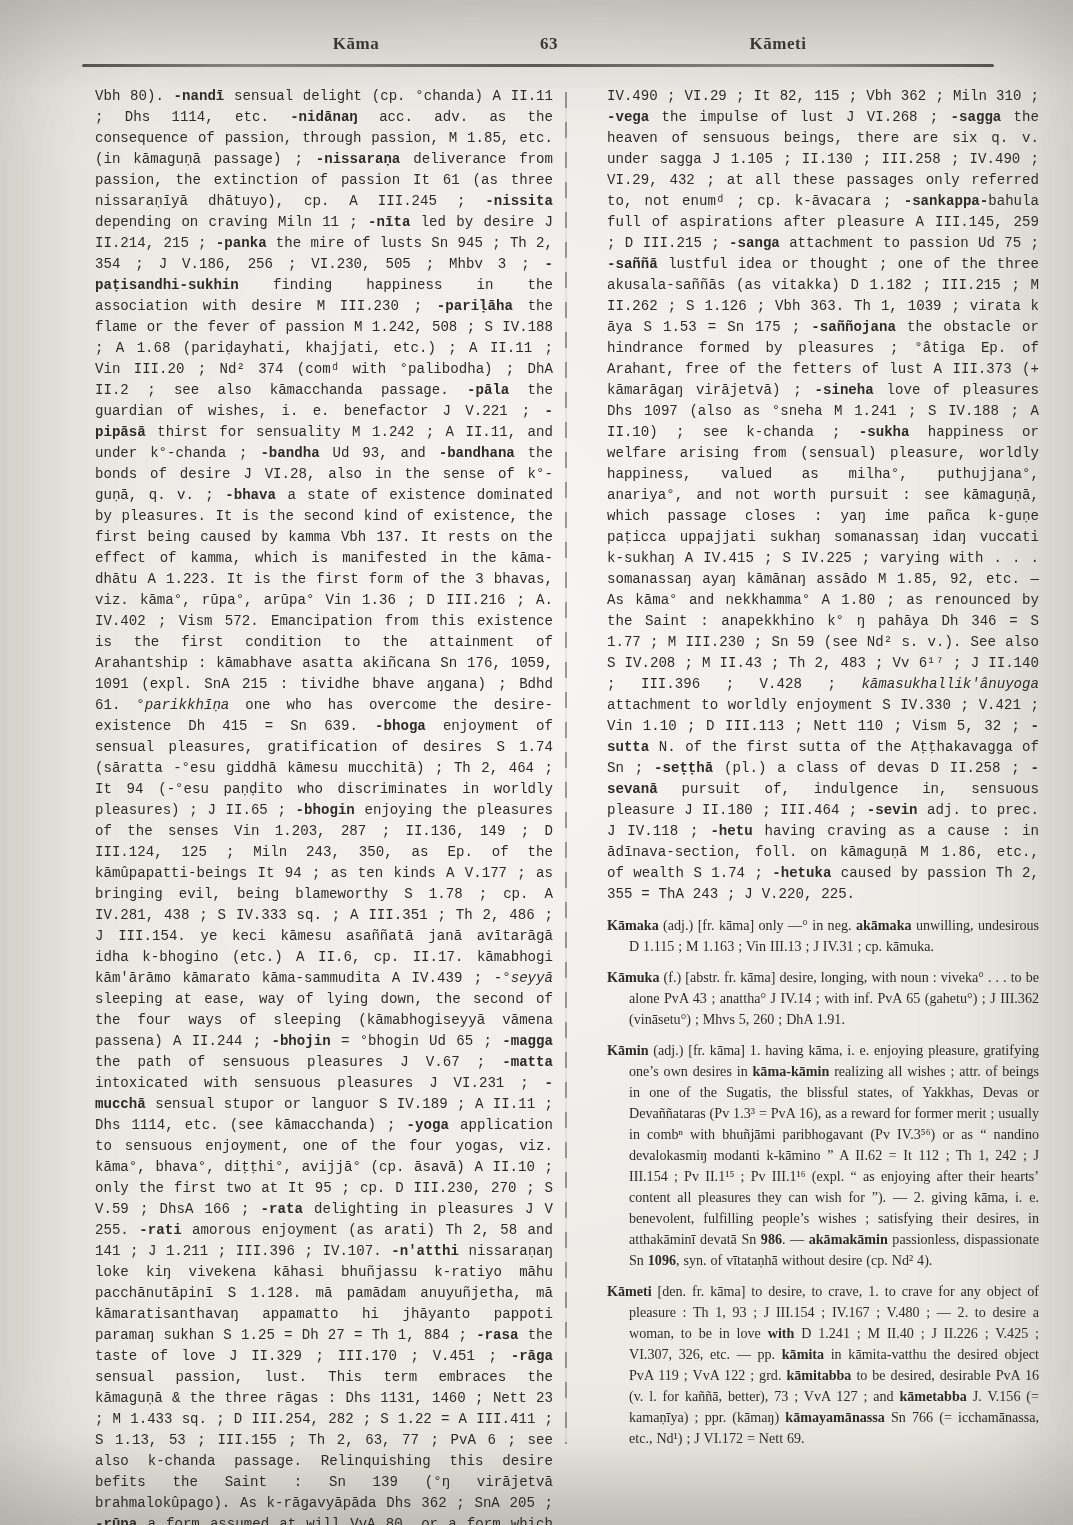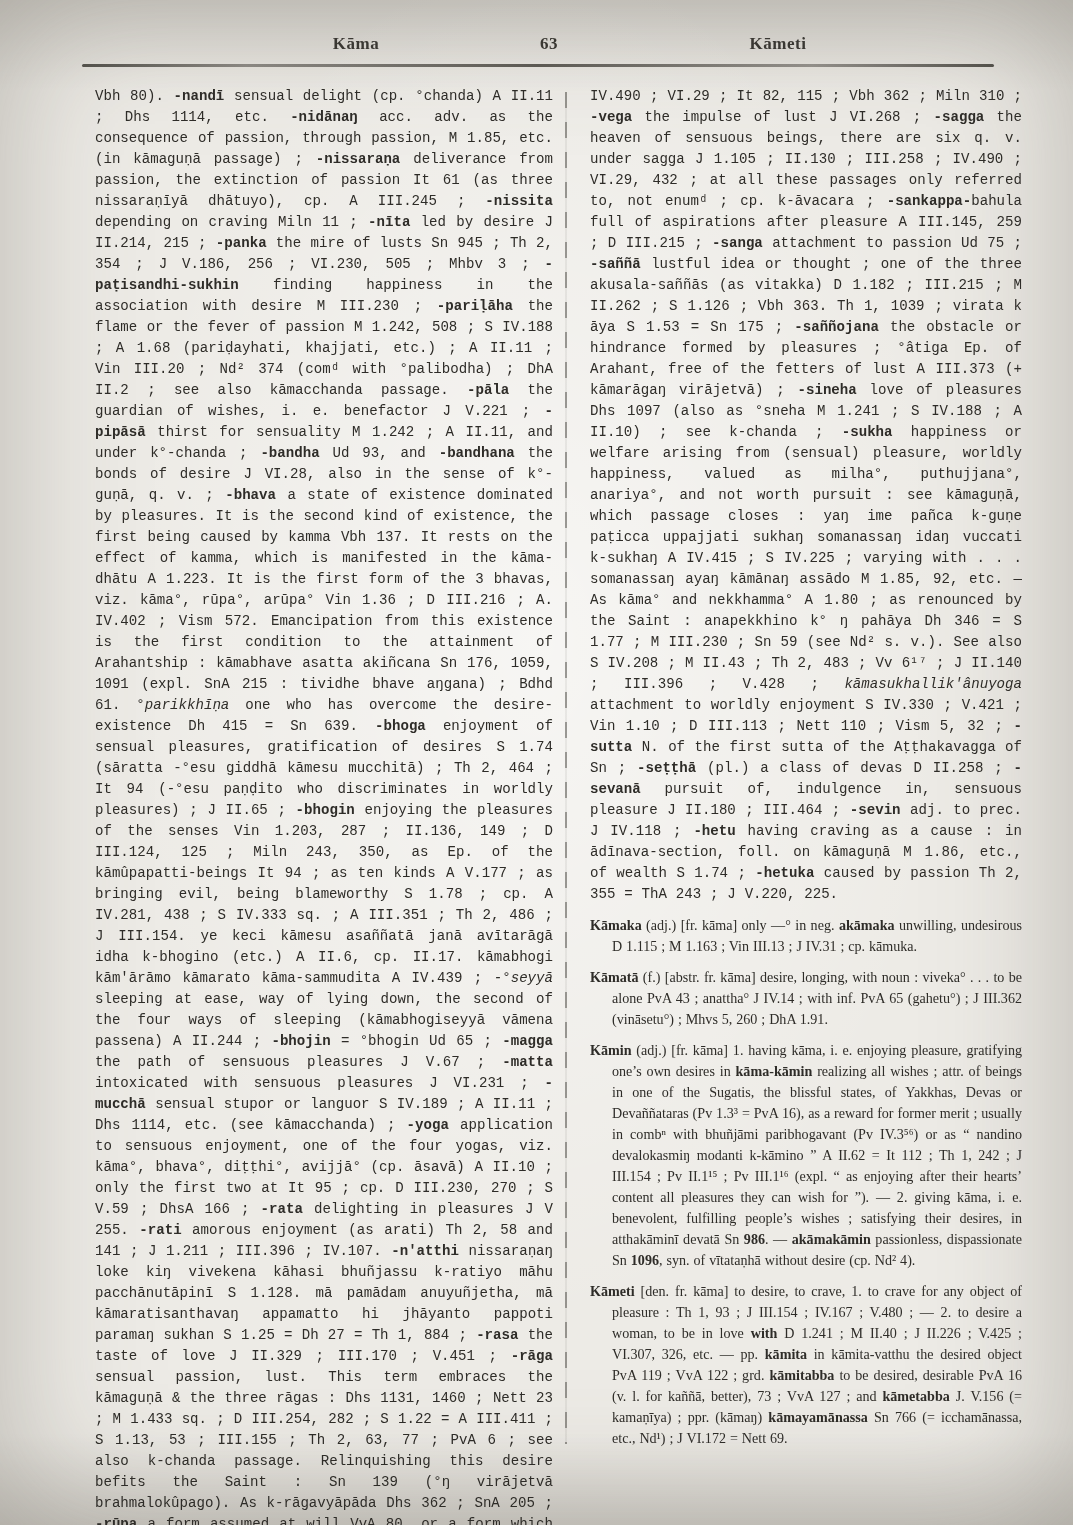--- a/index.html
+++ b/index.html
@@ -27,21 +27,21 @@
   .rh-center{left:549px;font-weight:700;}
   .rh-right{left:778px;}
   .head-rule{
     position:absolute;top:64px;left:82px;width:912px;height:3px;
     background:linear-gradient(90deg, rgba(68,66,60,.9) 0%, rgba(68,66,60,.55) 18%, rgba(68,66,60,.85) 50%, rgba(68,66,60,.5) 80%, rgba(68,66,60,.9) 100%);
     border-radius:2px;
   }
   .columns{position:absolute;top:86px;left:95px;width:905px;}
   .col{position:absolute;top:0;font-size:14.1px;line-height:21px;text-align:justify;word-spacing:.4px;}
   .col-left{left:0;width:458px;}
-  .col-right{left:495px;width:432px;}
+  .col-right{left:512px;width:432px;}
   .col-divider{
     position:absolute;left:470px;top:6px;height:1352px;width:2px;
     background:repeating-linear-gradient(to bottom, rgba(60,58,52,.5) 0 16px, rgba(60,58,52,.08) 16px 30px);
   }
   p.cont{margin:0;font-family:Liberation Mono, monospace;}
   p.entry{margin:10px 0 0 0;padding-left:22px;text-indent:-22px;}
   p.entry .hw{font-weight:700;}
   b{font-weight:700;}
   i{font-style:italic;}
 </style>
@@ -65,21 +65,21 @@
     </div>
 
     <div class="col-divider"></div>
 
     <div class="col col-right">
       <p class="cont">IV.490 ; VI.29 ; It 82, 115 ; Vbh 362 ; Miln 310 ; <b>-vega</b> the impulse of lust J VI.268 ; <b>-sagga</b> the heaven of sensuous beings, there are six q. v. under sagga J 1.105 ; II.130 ; III.258 ; IV.490 ; VI.29, 432 ; at all these passages only referred to, not enumᵈ ; cp. k-āvacara ; <b>-sankappa-</b>bahula full of aspirations after pleasure A III.145, 259 ; D III.215 ; <b>-sanga</b> attachment to passion Ud 75 ; <b>-saññā</b> lustful idea or thought ; one of the three akusala-saññās (as vitakka) D 1.182 ; III.215 ; M II.262 ; S 1.126 ; Vbh 363.  Th 1, 1039 ; virata k āya S 1.53 = Sn 175 ; <b>-saññojana</b> the obstacle or hindrance formed by pleasures ; °âtiga Ep. of Arahant, free of the fetters of lust A III.373 (+ kāmarāgaŋ virājetvā) ; <b>-sineha</b> love of pleasures Dhs 1097 (also as °sneha M 1.241 ; S IV.188 ; A II.10) ; see k-chanda ; <b>-sukha</b> happiness or welfare arising from (sensual) pleasure, worldly happiness, valued as milha°, puthujjana°, anariya°, and not worth pursuit : see kāmaguṇā, which passage closes : yaŋ ime pañca k-guṇe paṭicca uppajjati sukhaŋ somanassaŋ idaŋ vuccati k-sukhaŋ A IV.415 ; S IV.225 ; varying with . . . somanassaŋ ayaŋ kāmānaŋ assādo M 1.85, 92, etc. — As kāma° and nekkhamma° A 1.80 ; as renounced by the Saint : anapekkhino k° ŋ pahāya Dh 346 = S 1.77 ; M III.230 ; Sn 59 (see Nd² s. v.).  See also S IV.208 ; M II.43 ; Th 2, 483 ; Vv 6¹⁷ ; J II.140 ; III.396 ; V.428 ; <i>kāmasukhallik'ânuyoga</i> attachment to worldly enjoyment S IV.330 ; V.421 ; Vin 1.10 ; D III.113 ; Nett 110 ; Vism 5, 32 ; <b>-sutta</b> N. of the first sutta of the Aṭṭhakavagga of Sn ; <b>-seṭṭhā</b> (pl.) a class of devas D II.258 ; <b>-sevanā</b> pursuit of, indulgence in, sensuous pleasure J II.180 ; III.464 ; <b>-sevin</b> adj. to prec. J IV.118 ; <b>-hetu</b> having craving as a cause : in ādīnava-section, foll. on kāmaguṇā M 1.86, etc., of wealth S 1.74 ; <b>-hetuka</b> caused by passion Th 2, 355 = ThA 243 ; J V.220, 225.</p>
 
       <p class="entry"><b class="hw">Kāmaka</b><span> (adj.) [fr. kāma] only —° in neg. <b>akāmaka</b> unwilling, undesirous D 1.115 ; M 1.163 ; Vin III.13 ; J IV.31 ; cp. kāmuka.</span></p>
 
 
-      <p class="entry"><b class="hw">Kāmatā</b><span> (f.) [abstr. fr. kāma] desire, longing, with noun : viveka° . . . to be alone PvA 43 ; anattha° J IV.14 ; with inf. PvA 65 (gahetu°) ; J III.362 (vināsetu°) ; Mhvs 5, 260 ; DhA 1.91.</span></p>
+      <p class="entry"><b class="hw">Kāmuka</b><span> (f.) [abstr. fr. kāma] desire, longing, with noun : viveka° . . . to be alone PvA 43 ; anattha° J IV.14 ; with inf. PvA 65 (gahetu°) ; J III.362 (vināsetu°) ; Mhvs 5, 260 ; DhA 1.91.</span></p>
 
       <p class="entry"><b class="hw">Kāmin</b><span> (adj.) [fr. kāma] 1. having kāma, i. e. enjoying pleasure, gratifying one’s own desires in <b>kāma-kāmin</b> realizing all wishes ; attr. of beings in one of the Sugatis, the blissful states, of Yakkhas, Devas or Devaññataras (Pv 1.3³ = PvA 16), as a reward for former merit ; usually in combⁿ with bhuñjāmi paribhogavant (Pv IV.3⁵⁶) or as “ nandino devalokasmiŋ modanti k-kāmino ” A II.62 = It 112 ; Th 1, 242 ; J III.154 ; Pv II.1¹⁵ ; Pv III.1¹⁶ (expl. “ as enjoying after their hearts’ content all pleasures they can wish for ”). — 2. giving kāma, i. e. benevolent, fulfilling people’s wishes ; satisfying their desires, in atthakāminī devatā Sn <b>986</b>. — <b>akāmakāmin</b> passionless, dispassionate Sn <b>1096</b>, syn. of vītataṇhā without desire (cp. Nd² 4).</span></p>
 
 
       <p class="entry"><b class="hw">Kāmeti</b><span> [den. fr. kāma] to desire, to crave, 1. to crave for any object of pleasure : Th 1, 93 ; J III.154 ; IV.167 ; V.480 ; — 2. to desire a woman, to be in love <b>with</b> D 1.241 ; M II.40 ; J II.226 ; V.425 ; VI.307, 326, etc. — pp. <b>kāmita</b> in kāmita-vatthu the desired object PvA 119 ; VvA 122 ; grd. <b>kāmitabba</b> to be desired, desirable PvA 16 (v. l. for kaññā, better), 73 ; VvA 127 ; and <b>kāmetabba</b> J. V.156 (= kamaṇīya) ; ppr. (kāmaŋ) <b>kāmayamānassa</b> Sn 766 (= icchamānassa, etc., Nd¹) ; J VI.172 = Nett 69.</span></p>
     </div>
 
   </div>
 </div>
 

